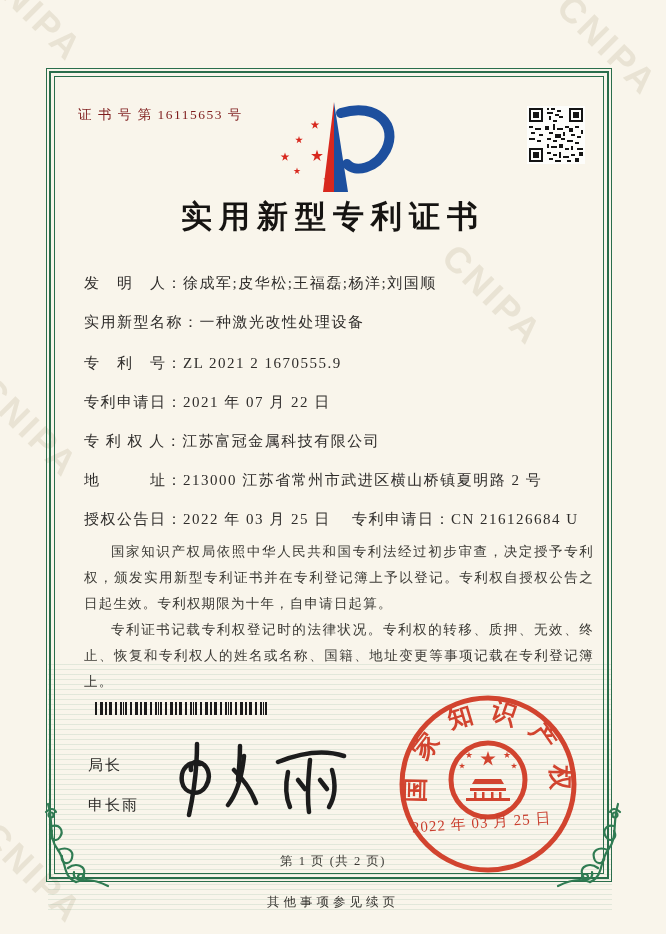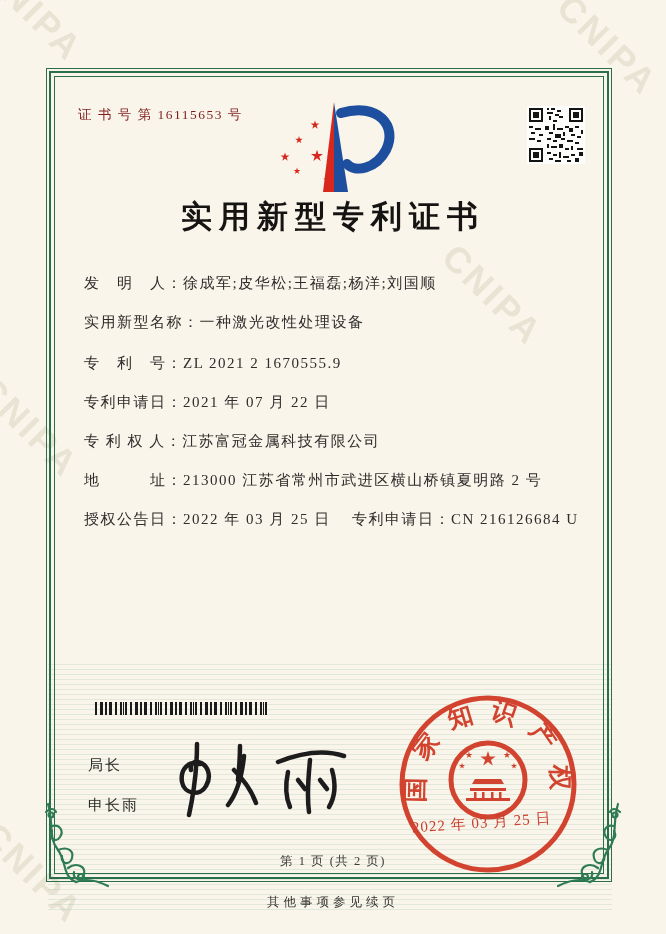--- a/index.html
+++ b/index.html
@@ -104,20 +104,24 @@
   <div class="frow"><span>发　明　人：</span><span>徐成军;皮华松;王福磊;杨洋;刘国顺</span></div>
   <div class="frow first"><span>实用新型名称：</span><span>一种激光改性处理设备</span></div>
   <div class="frow"><span>专　利　号：</span><span>ZL 2021 2 1670555.9</span></div>
   <div class="frow"><span>专利申请日：</span><span>2021 年 07 月 22 日</span></div>
   <div class="frow"><span>专 利 权 人：</span><span>江苏富冠金属科技有限公司</span></div>
   <div class="frow"><span>地　　　址：</span><span>213000 江苏省常州市武进区横山桥镇夏明路 2 号</span></div>
   <div class="grow">
     <div class="gleft"><span>授权公告日：</span><span>2022 年 03 月 25 日</span></div>
     <div><span>专利申请日：</span><span>CN 216126684 U</span></div>
   </div>
+  <div class="paras">
+    <p class="para">国家知识产权局依照中华人民共和国专利法经过初步审查，决定授予专利权，颁发实用新型专利证书并在专利登记簿上予以登记。专利权自授权公告之日起生效。专利权期限为十年，自申请日起算。</p>
+    <p class="para">专利证书记载专利权登记时的法律状况。专利权的转移、质押、无效、终止、恢复和专利权人的姓名或名称、国籍、地址变更等事项记载在专利登记簿上。</p>
+  </div>
 </div>
 
 <div class="barcode"></div>
 
 <div class="signer t1">局长</div>
 <div class="signer t2">申长雨</div>
 
 <div class="sig">
   <svg width="200" height="85" viewBox="0 0 200 85">
     <g stroke="#1c1c1c" stroke-width="4.5" fill="none" stroke-linecap="round" stroke-linejoin="round">

